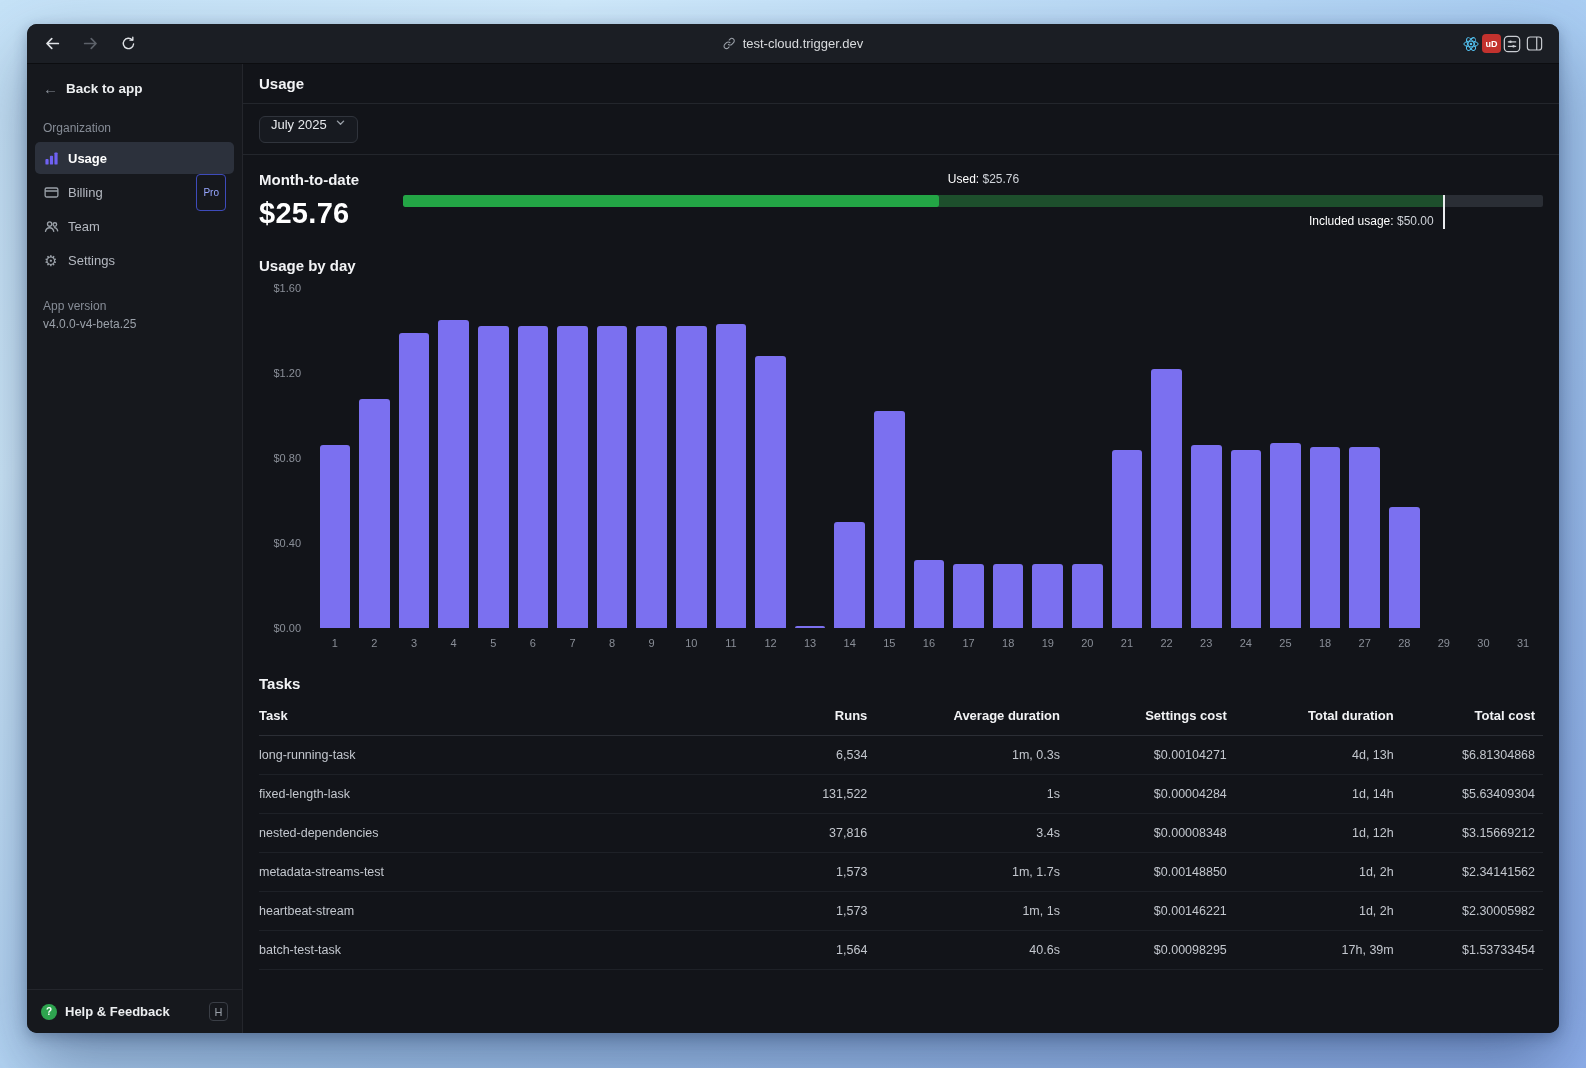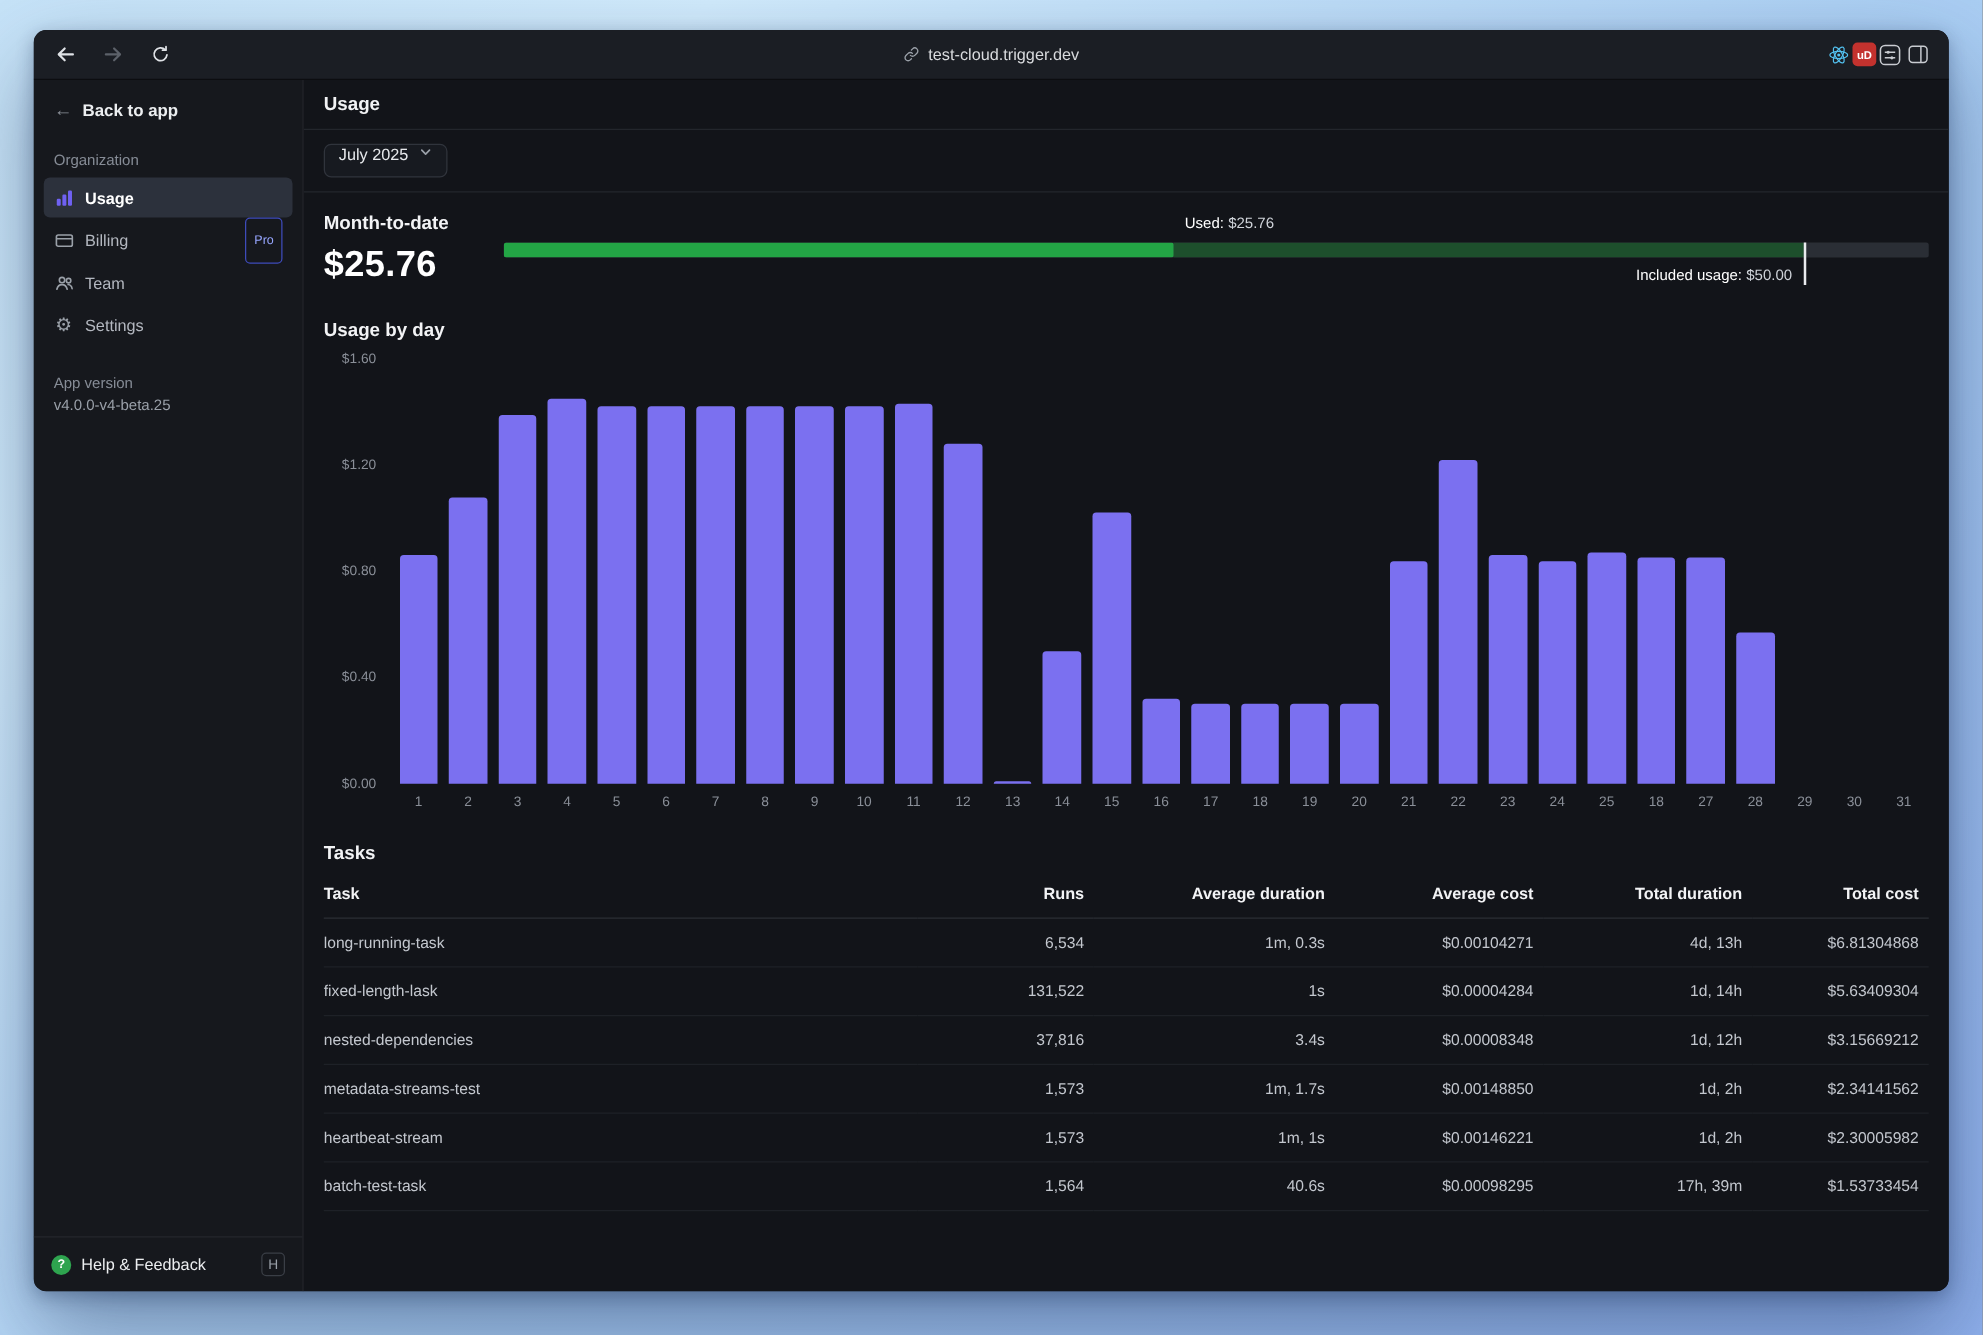--- a/index.html
+++ b/index.html
@@ -39,21 +39,21 @@
   .side-icon { width:16px; display:flex; justify-content:center; }
   .pro-badge { margin-left:auto; font-size:10px; color:#97a6ff; border:1px solid #3e4bbb;
     border-radius:4px; padding:11px 6px; line-height:13px; }
   .version-block { margin:22px 16px 0; }
   .version-label { color:#868c96; font-size:12px; margin-bottom:4px; }
   .version-value { color:#9aa0a9; font-size:12px; }
   .sidebar-bottom { margin-top:auto; border-top:1px solid #24262c; height:44px;
     display:flex; align-items:center; padding:0 14px; gap:8px; }
   .help-circle { width:16px; height:16px; border-radius:50%; background:#2ea44f; color:#fff;
     font-size:10px; font-weight:bold; display:flex; align-items:center; justify-content:center; }
-  .help-label { color:#eceef0; font-size:13px; font-weight:normal;text-align:center; }
+  .help-label { color:#eceef0; font-size:13px; font-weight:bold;text-align:center; }
   .key-badge { margin-left:auto; width:19px; height:19px; border:1px solid #3a3e46; border-radius:4px;
     color:#9aa0a9; font-size:11px; display:flex; align-items:center; justify-content:center; }
   
   .main { flex:1; display:flex; flex-direction:column; background:#121419; min-width:0; }
   .main-header { flex:0 0 40px; display:flex; align-items:center; padding:0 16px;
     border-bottom:1px solid #23262c; }
   .main-title { color:#f2f3f5; font-size:15px; font-weight:bold; }
   .filter-row { padding:11px 16px; border-bottom:1px solid #23262c; }
   .month-btn { display:inline-flex; gap:8px; height:27px; padding:0 11px;
     border:1px solid #30343c; border-radius:6px; background:#171a20; color:#e7e9ec; font-size:13px; }
@@ -404,21 +404,21 @@
                 <col style="width:15%">
               <col style="width:13%">
                 <col style="width:13%">
                 <col style="width:11%">
             </colgroup>
             <thead>
                 <tr>
                   <th>Task</th>
                   <th>Runs</th>
                   <th>Average duration</th>
-                  <th>Average cost</th>
+                  <th>Settings cost</th>
                   <th>Total duration</th>
                   <th>Total cost</th>
                 </tr>
               </thead>
             <tbody>
                 <tr>
                   <td>long-running-task</td>
                   <td>6,534</td>
                   <td>1m, 0.3s</td>
                   <td>$0.00104271</td>

